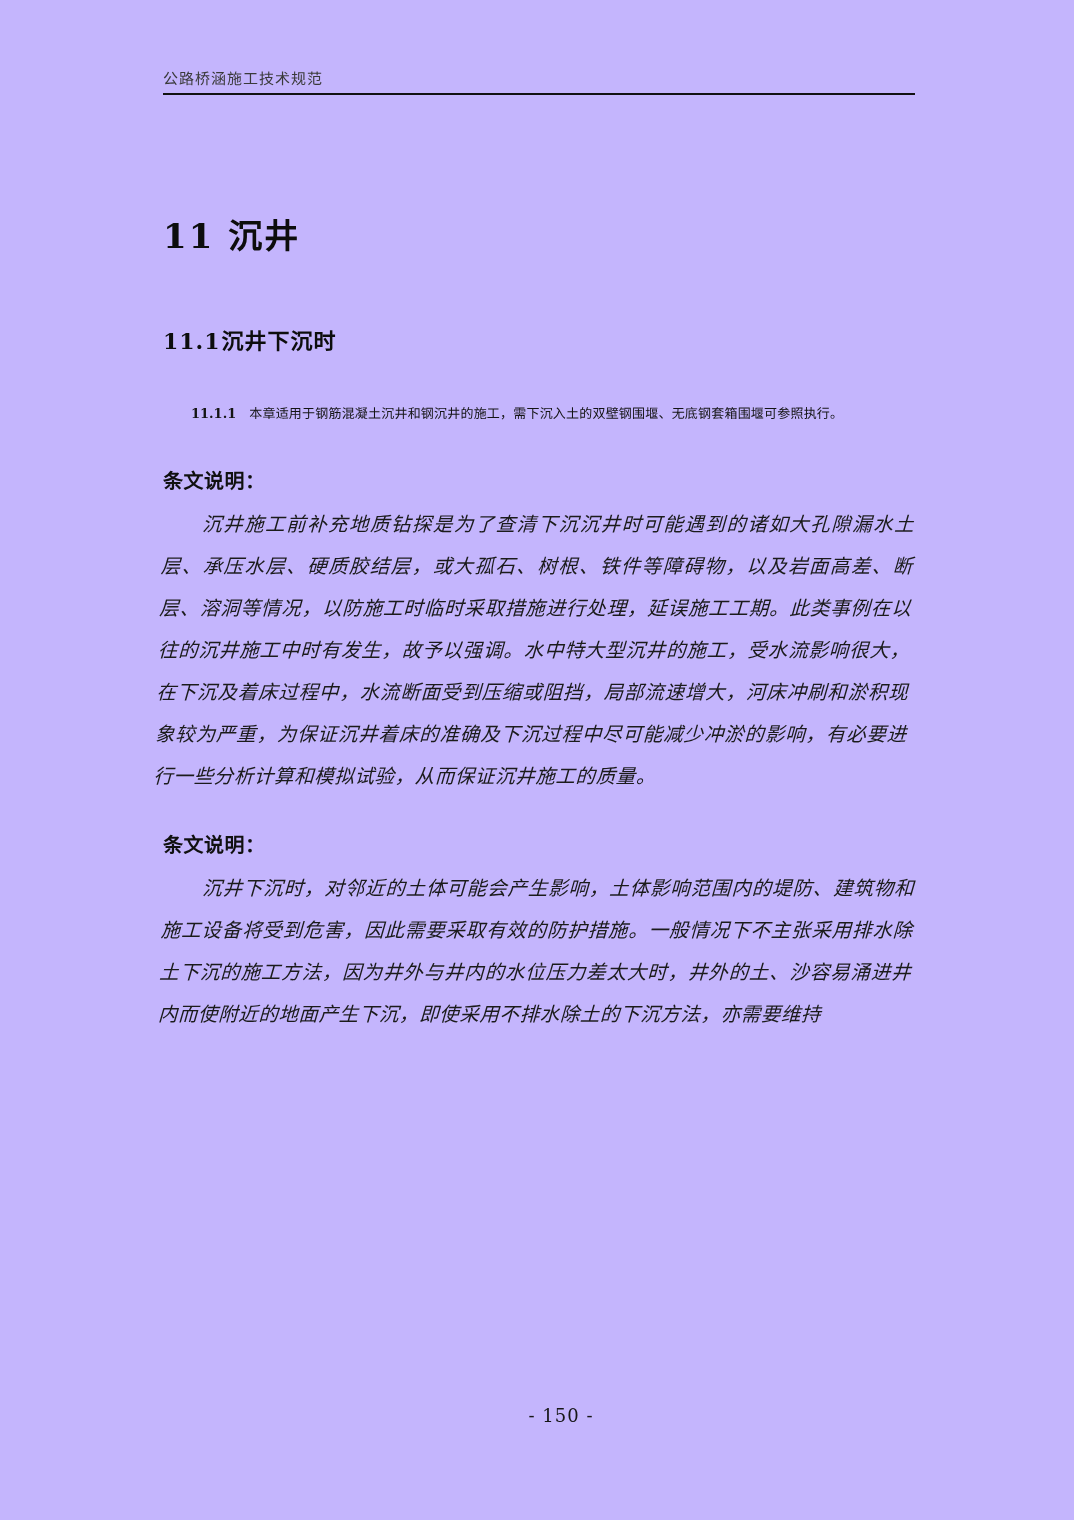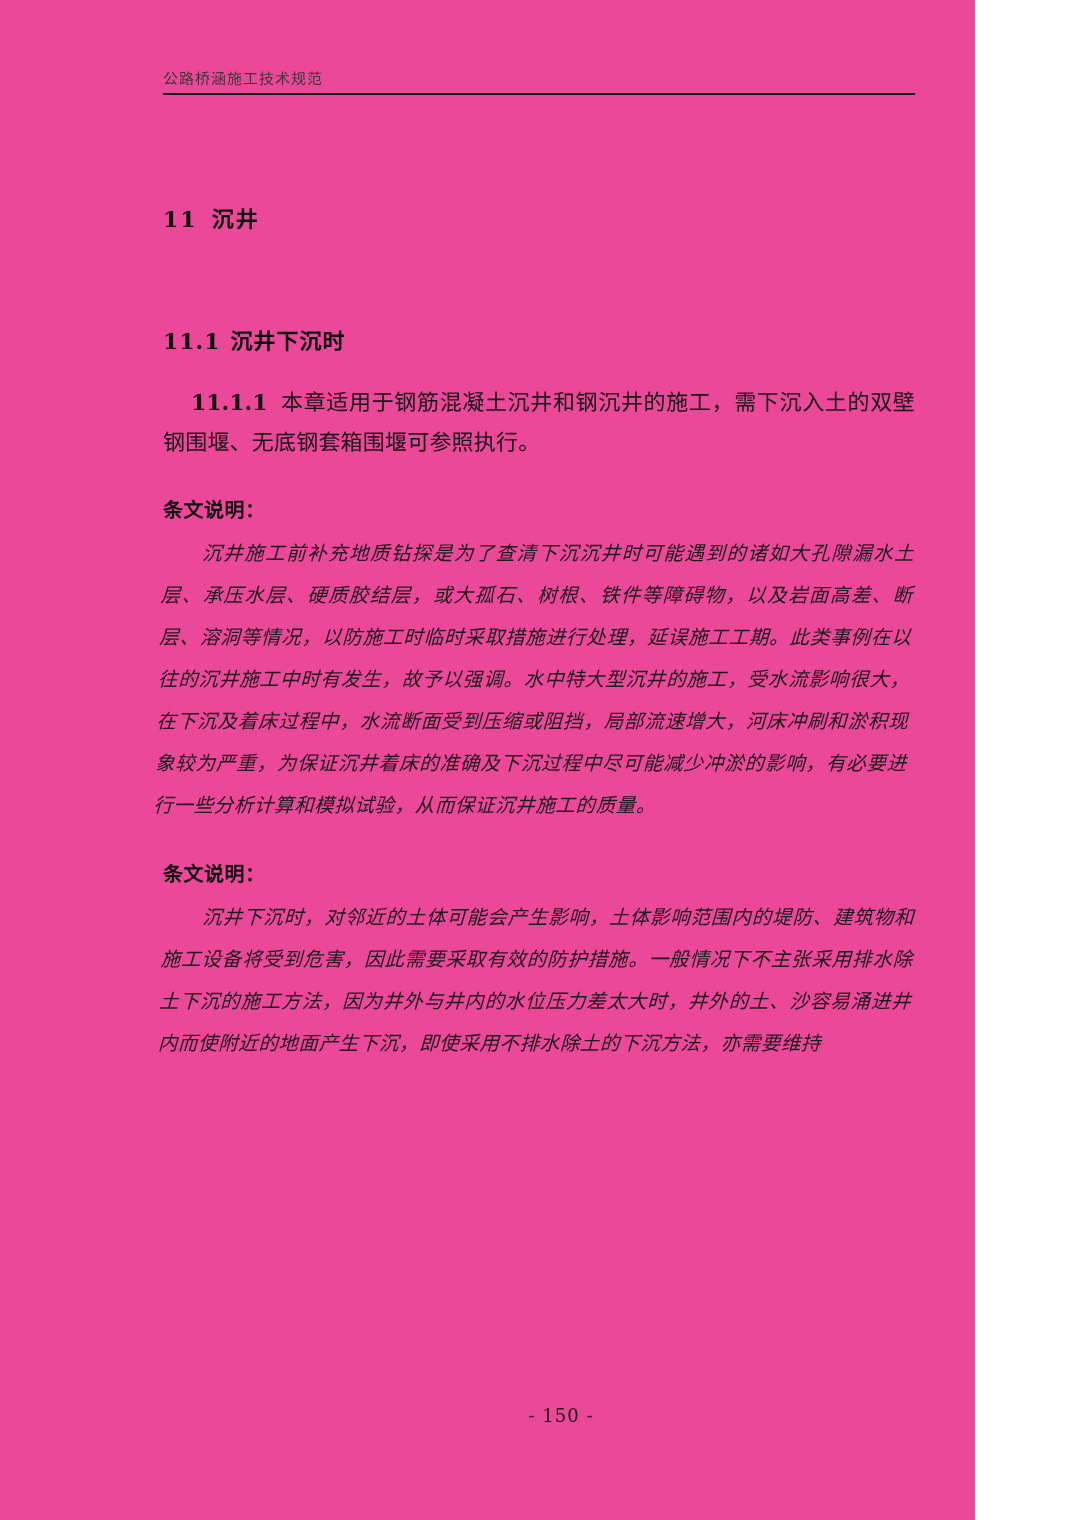--- a/index.html
+++ b/index.html
@@ -11,23 +11,23 @@
   body {
     width: 1074px;
     height: 1520px;
     font-family: "DejaVu Serif", "Liberation Serif", serif;
     color: #1a1a1a;
     -webkit-font-smoothing: antialiased;
   }
 
   .page {
     position: relative;
-    width: 975px;
+    width: 1074px;
     height: 1520px;
-    background: #ec4899;
+    background: #c4b5fd;
     overflow: hidden;
   }
 
   
   .header {
     position: absolute;
     left: 163px;
     top: 70px;
     width: 752px;
   }
@@ -44,21 +44,21 @@
     border: 0;
     border-top: 2.2px solid #111111;
     width: 100%;
   }
 
   
   .chapter-title {
     position: absolute;
     left: 163px;
     top: 186px;
-    font-size: 22px;
+    font-size: 34px;
     font-weight: bold;
     letter-spacing: 2px;
     color: #0d0d0d;
     white-space: nowrap;
   }
   .chapter-title .num {
     font-family: "DejaVu Serif", "Liberation Serif", serif;
     margin-right: 14px;
   }
 
@@ -67,41 +67,41 @@
     position: absolute;
     left: 163px;
     top: 305px;
     font-size: 22px;
     font-weight: bold;
     letter-spacing: 1px;
     color: #0d0d0d;
     white-space: nowrap;
   }
   .section-heading .num {
-    margin-right: 10px;
+    margin-right: 1px;
   }
 
   
   .body-flow {
     position: absolute;
     left: 163px;
     top: 382px;
     width: 752px;
   }
 
   
   .clause {
     font-family: "DejaVu Serif", "Liberation Serif", serif;
-    font-size: 22px;
+    font-size: 13px;
     line-height: 40px;
     color: #141414;
     text-align: justify;
     text-justify: inter-character;
     text-indent: 28px;
-    margin: 0 0 30px 0;
+    margin: 12px 0 30px 0;
     letter-spacing: 0.2px;
   }
   .clause .clause-num {
     font-weight: bold;
     letter-spacing: 0;
   }
   .clause.wide-gap .clause-num { margin-right: 13px; }
   .clause.tight-gap .clause-num { margin-right: 5px; }
 
   

